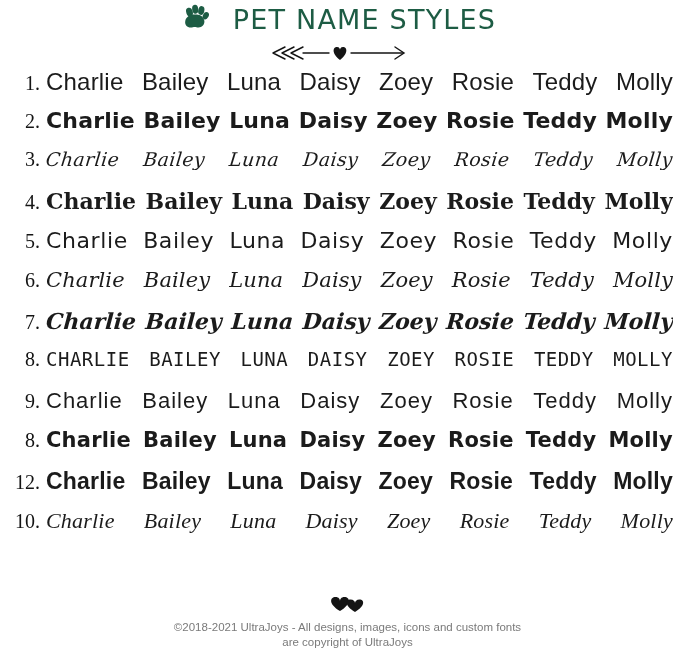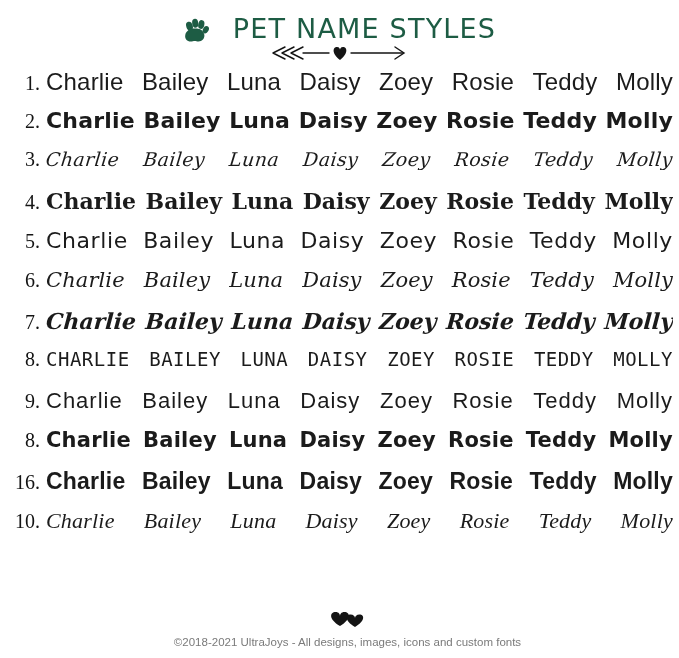--- a/index.html
+++ b/index.html
@@ -12,21 +12,21 @@
     background: #ffffff;
     font-family: "Liberation Sans", sans-serif;
     color: #1b1b1b;
     overflow: hidden;
     position: relative;
   }
 
   
   .header {
     display: flex;
-    align-items: flex-end;
+    align-items: flex-start;
     justify-content: center;
     gap: 24px;
     padding-top: 4px;
     height: 40px;
   }
   .paw-icon {
     width: 26px;
     height: 26px;
     display: block;
     flex: 0 0 auto;
@@ -301,21 +301,21 @@
       <span>Luna</span>
       <span>Daisy</span>
       <span>Zoey</span>
       <span>Rosie</span>
       <span>Teddy</span>
       <span>Molly</span>
     </div>
   </div>
 
   <div class="row s11">
-    <div class="row-num">16.</div>
+    <div class="row-num">12.</div>
     <div class="names">
       <span>Charlie</span>
       <span>Bailey</span>
       <span>Luna</span>
       <span>Daisy</span>
       <span>Zoey</span>
       <span>Rosie</span>
       <span>Teddy</span>
       <span>Molly</span>
     </div>
@@ -338,13 +338,14 @@
 </div>
 
 <div class="footer">
   <div class="hearts">
     <svg width="56" height="18" viewBox="0 0 56 18" aria-hidden="true">
       <path d="M20 16 C8 9 10 2 15.5 2 C19 2 20 4.5 20 6 C20 4.5 21 2 24.5 2 C30 2 32 9 20 16 Z" fill="#141414"></path>
       <path d="M35 17 C24 10.5 25.8 4.5 30.5 4.5 C33.5 4.5 35 6.6 35 8 C35 6.6 36.5 4.5 39.5 4.5 C44.2 4.5 46 10.5 35 17 Z" fill="#141414"></path>
     </svg>
   </div>
   <div class="footer-line">©2018-2021 UltraJoys - All designs, images, icons and custom fonts</div>
+  <div class="footer-line">are copyright of UltraJoys</div>
 </div>
 
 </body></html>

